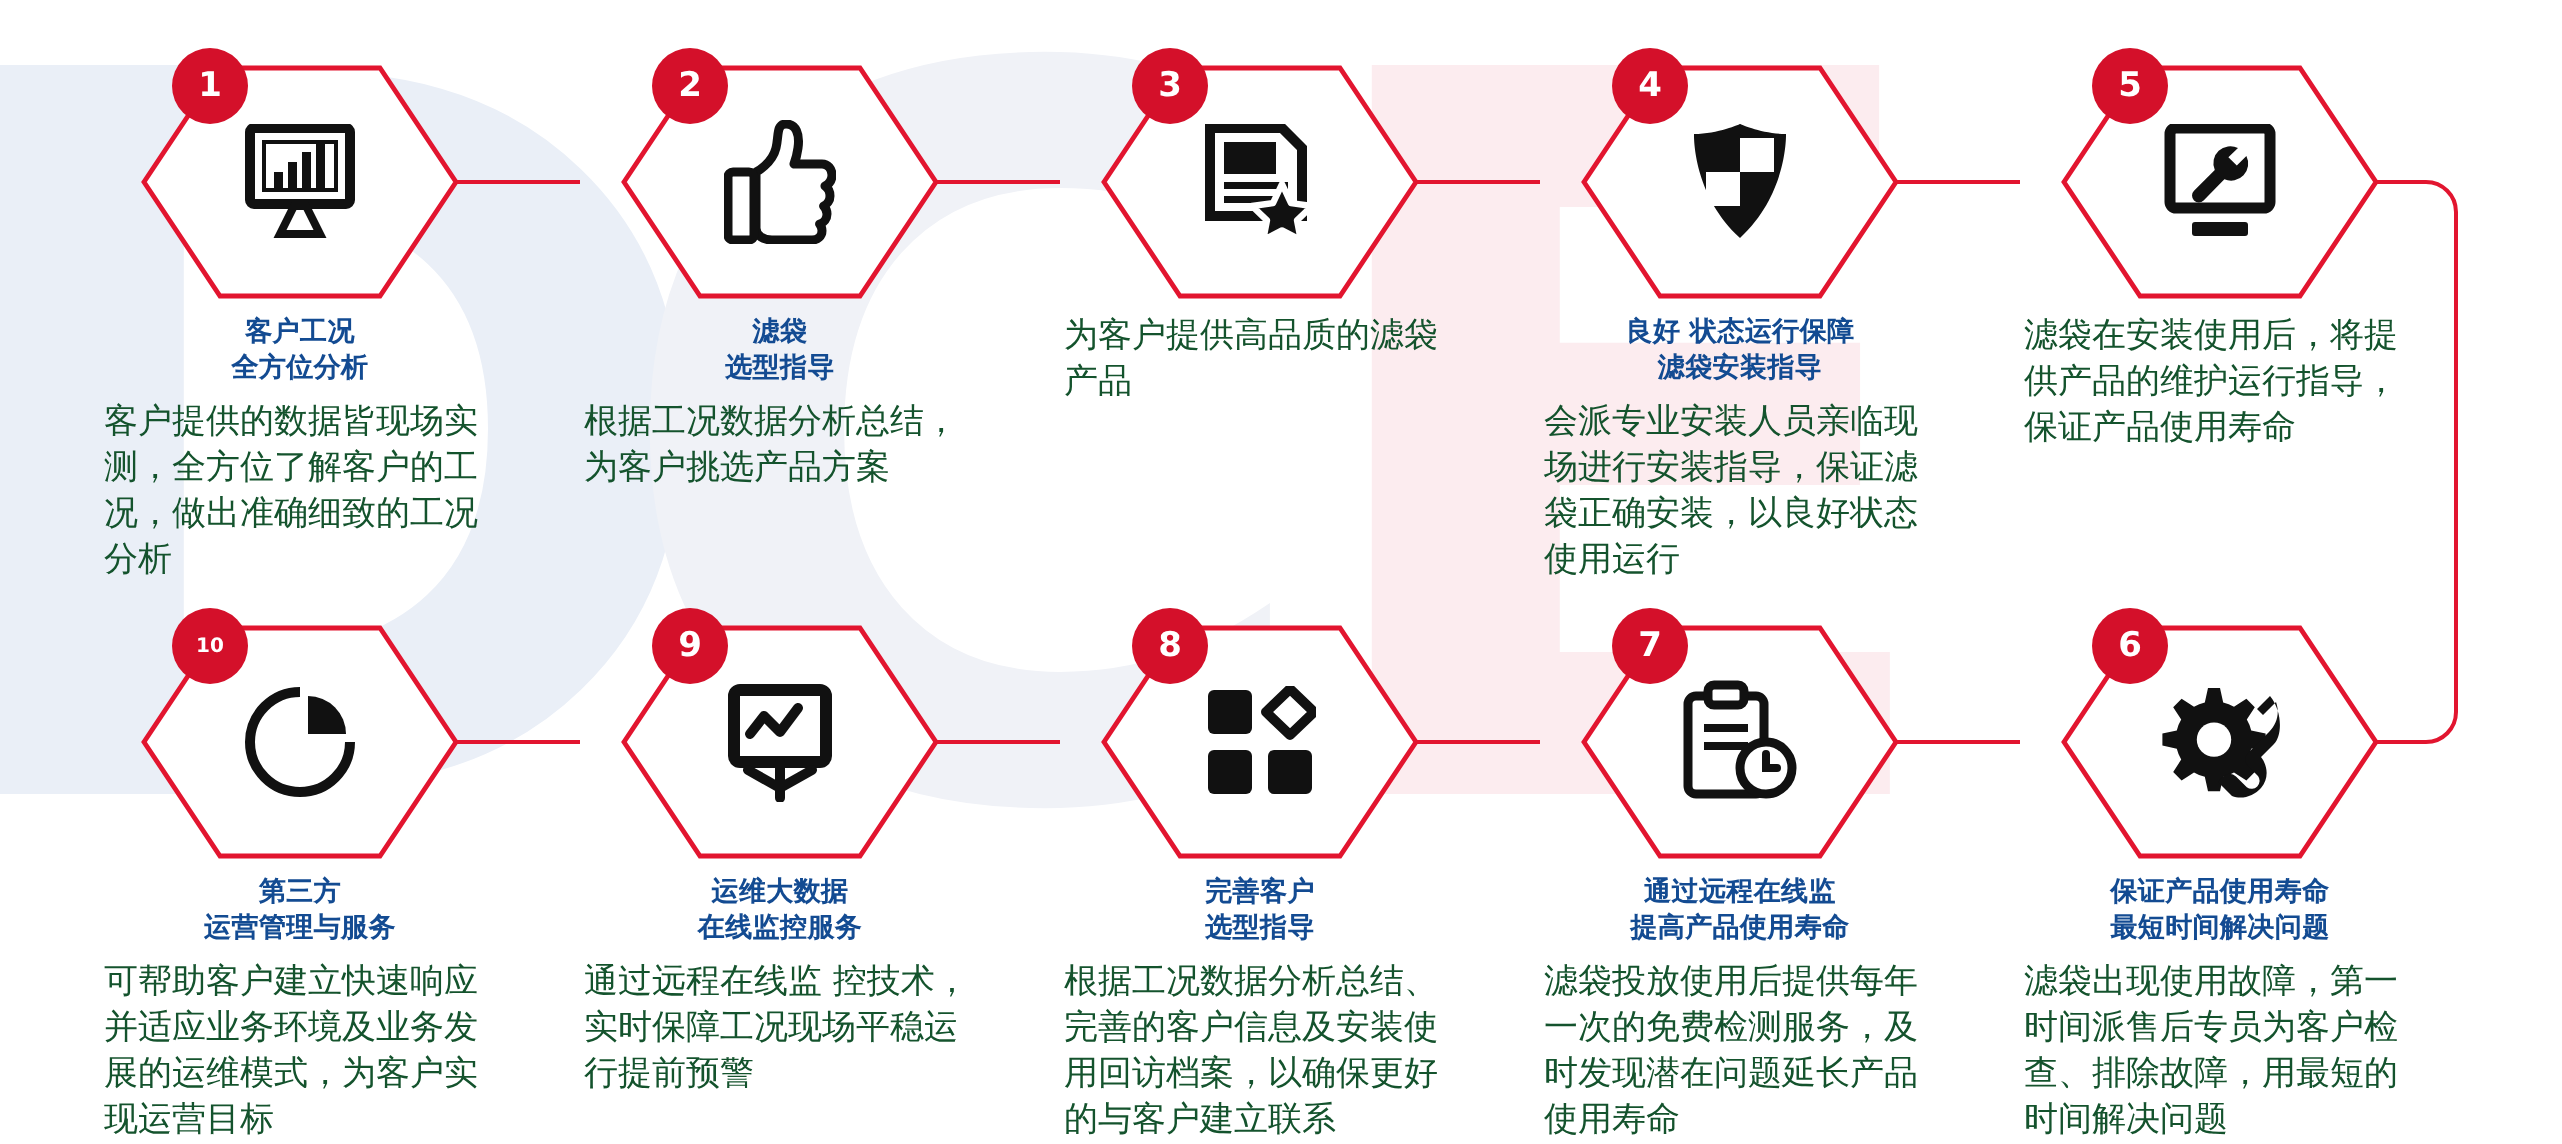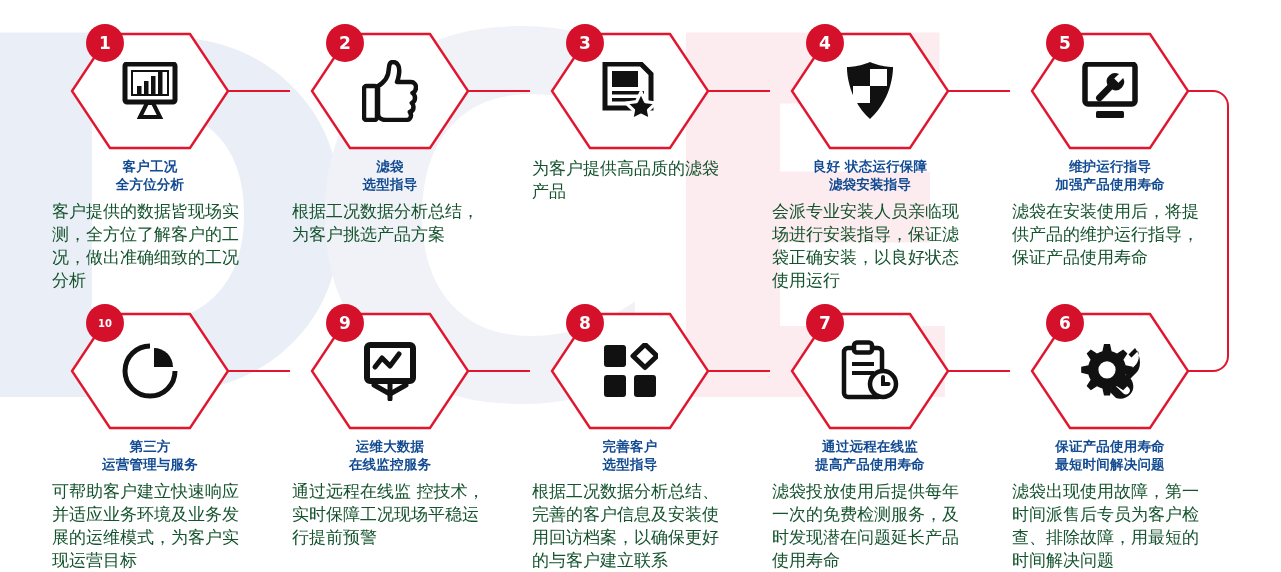--- a/index.html
+++ b/index.html
@@ -164,24 +164,20 @@
       </svg>
       <div class="glyph">
         <svg width="60" height="58" viewBox="0 0 60 58">
           <rect x="5" y="2" width="50" height="40" rx="3" fill="none" stroke="#111" stroke-width="5.5"></rect>
           <path d="M39 12 a8.5 8.5 0 0 0 -11.6 11 L17 33.4 a3.4 3.4 0 0 0 0 4.8 a3.4 3.4 0 0 0 4.8 0 L32.2 27.6 a8.5 8.5 0 0 0 11 -11.6 L38.4 20.8 L34.2 16.6 Z" fill="#111"></path>
           <rect x="16" y="49" width="28" height="7" rx="1.5" fill="#111"></rect>
         </svg>
       </div>
       <div class="badge">5</div>
     </div>
-    <div class="title">
-      <div>维护运行指导</div>
-      <div>加强产品使用寿命</div>
-    </div>
     <div class="desc">滤袋在安装使用后，将提供产品的维护运行指导，保证产品使用寿命</div>
   </div>
 
   <div class="node" style="left:30px;top:312px;">
     <div class="hexwrap">
       <svg class="hex" viewBox="0 0 160 118">
         <polygon points="40,2 120,2 158,59 120,116 40,116 2,59" fill="#ffffff" stroke="#e2152f" stroke-width="2.4"></polygon>
       </svg>
       <div class="glyph">
         <svg width="58" height="58" viewBox="0 0 58 58">

